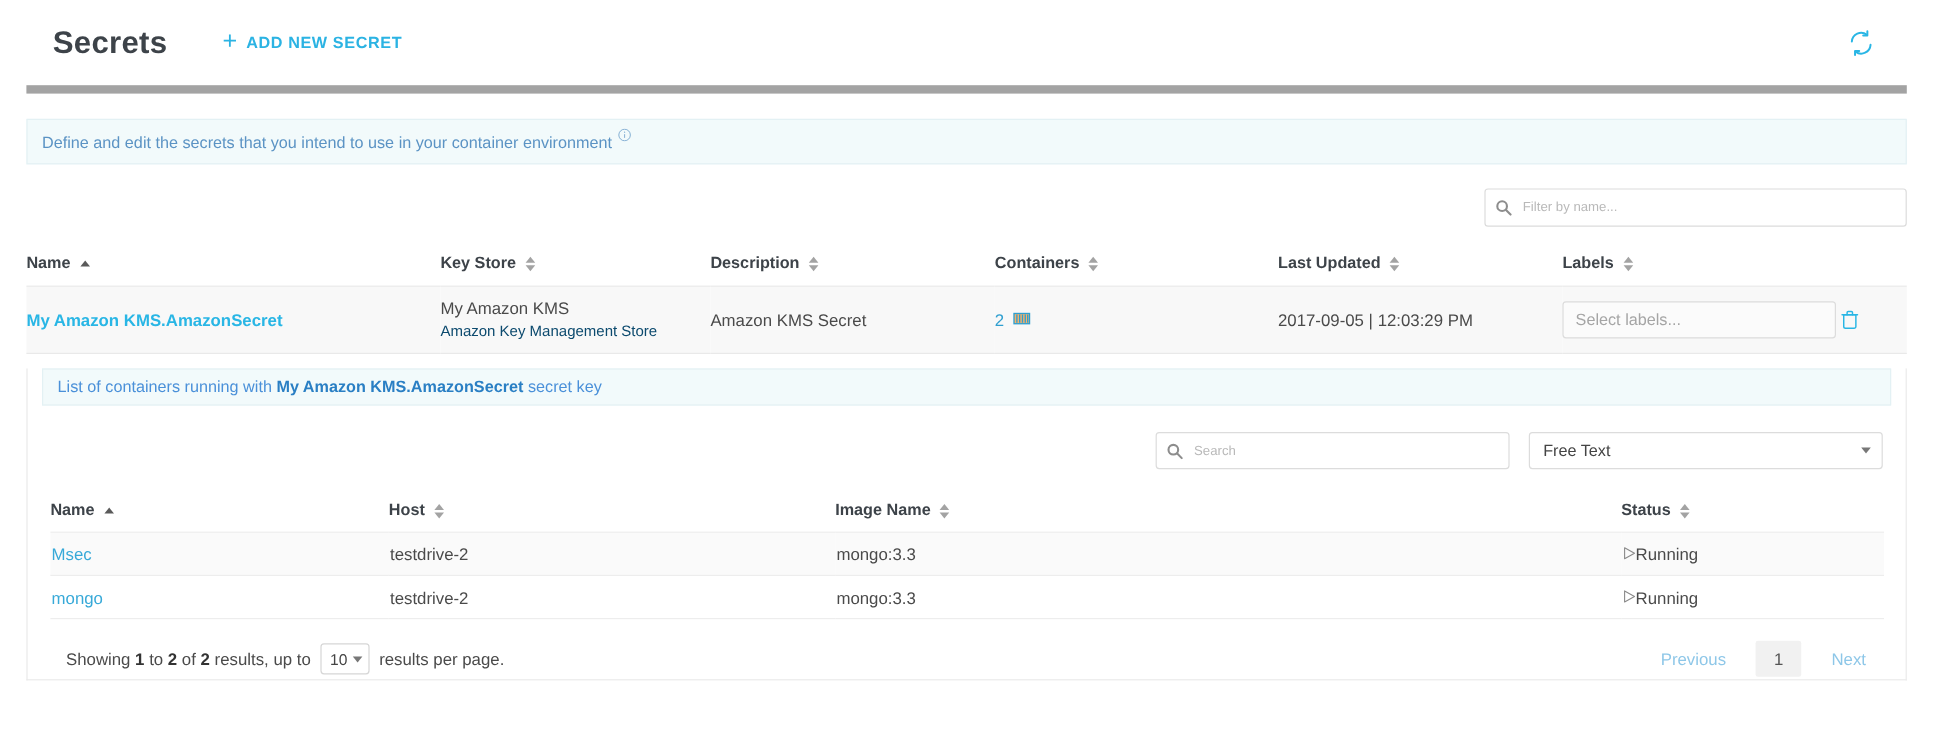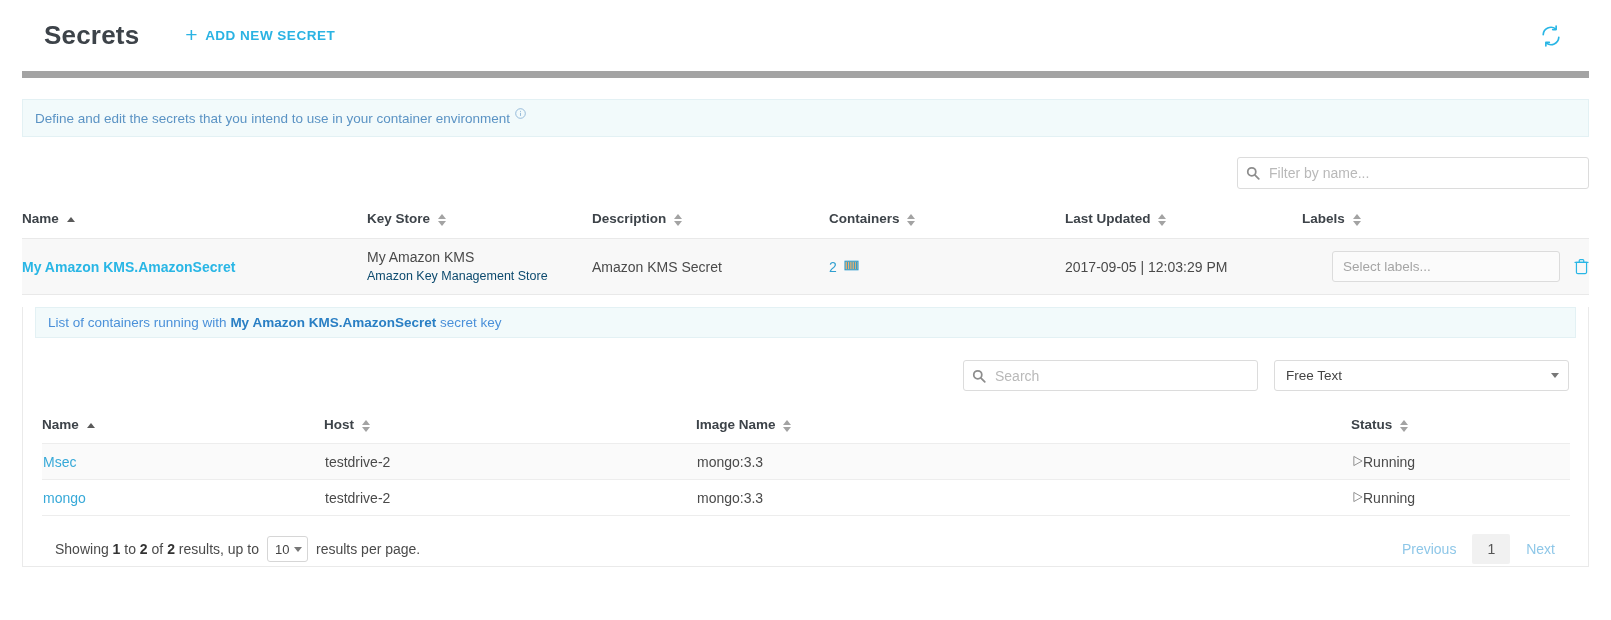--- a/index.html
+++ b/index.html
@@ -94,21 +94,21 @@
     position: relative;
     width: 352px;
     height: 32px;
   }
   .search-box input {
     width: 100%;
     height: 100%;
     border: 1px solid #dcdcdc;
     border-radius: 3px;
     padding: 0 10px 0 31px;
-    font-size: 14px;
+    font-size: 11px;
     font-family: "Liberation Sans", sans-serif;
     color: #555;
     outline: none;
     background: #fff;
   }
   .search-box input::placeholder { color: #b9b9b9; }
   .search-glyph {
     position: absolute;
     left: 9px;
     top: 50%;
@@ -156,21 +156,21 @@
   .keystore-main { color: #4a4a4a; font-size: 14px; line-height: 1.35; }
   .keystore-sub  { color: #0c4a6e; font-size: 12.5px; line-height: 1.45; }
   .containers-cell {
     display: flex;
     align-items: center;
     gap: 7px;
     color: #2f9fd0;
     cursor: pointer;
     font-size: 14px;
   }
-  .labels-cell { display: flex; align-items: center; gap: 14px; justify-content: flex-end; }
+  .labels-cell { display: flex; align-items: center; gap: 4px; }
   .labels-select {
     width: 228px;
     height: 31px;
     border: 1px solid #dcdcdc;
     border-radius: 3px;
     background: #fbfbfb;
     display: flex;
     align-items: center;
     padding: 0 10px;
     font-size: 13.5px;
@@ -295,21 +295,21 @@
     border: 1px solid #d6d6d6;
     border-radius: 3px;
     background: #fff;
     padding: 0 5px 0 7px;
     margin: 0 8px;
     font-size: 13px;
     color: #444;
     cursor: pointer;
     vertical-align: middle;
   }
-  .pager { display: flex; align-items: center; gap: 2px; }
+  .pager { display: flex; align-items: center; gap: 11px; }
   .pager-link {
     color: #8ec7e8;
     font-size: 14px;
     padding: 6px 14px;
     cursor: pointer;
   }
   .pager-current {
     background: #f1f1f1;
     border-radius: 2px;
     color: #555;

